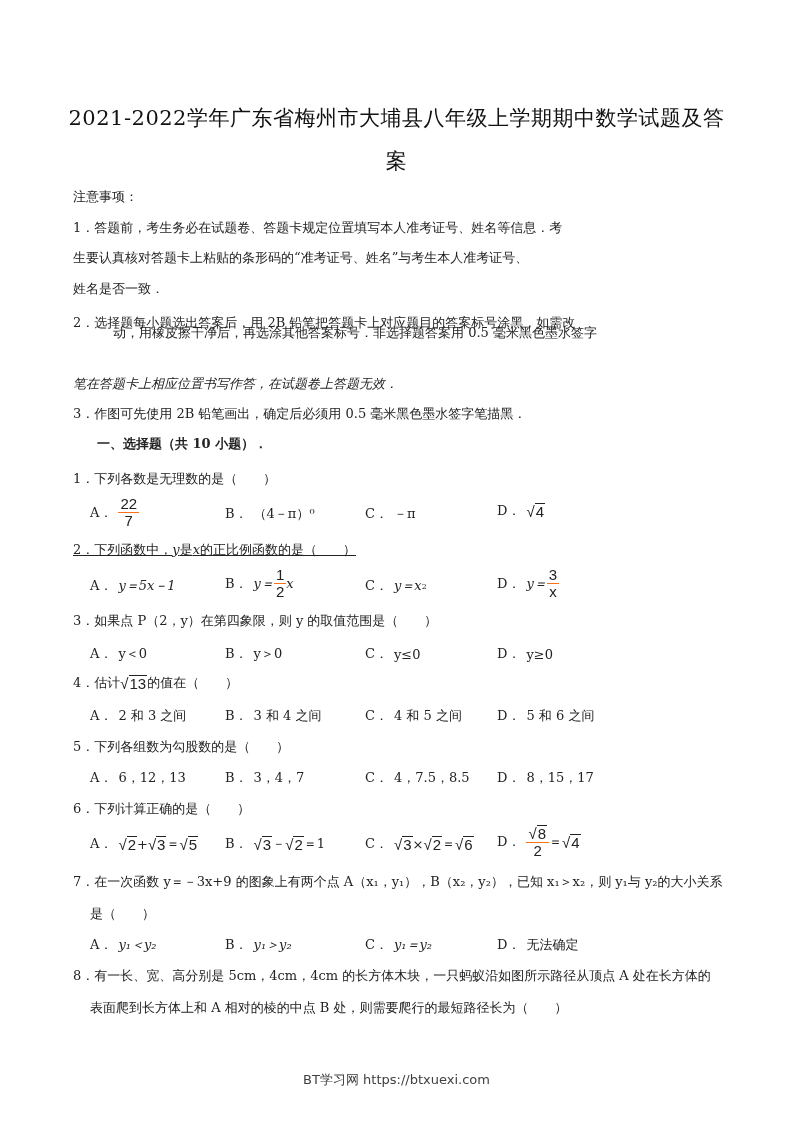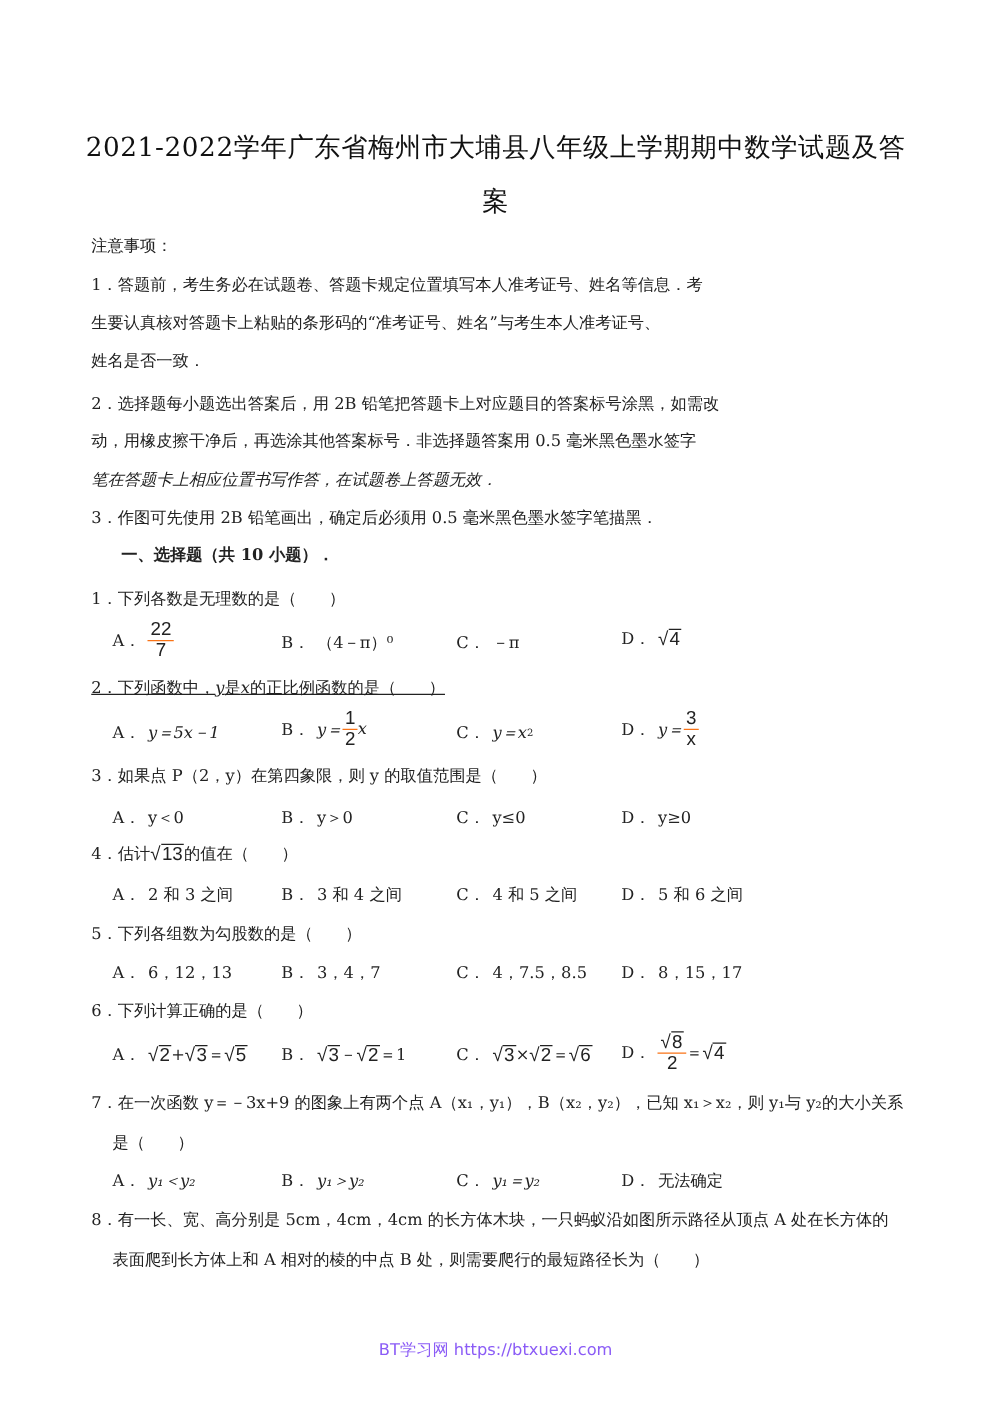--- a/index.html
+++ b/index.html
@@ -20,35 +20,35 @@
     .i { font-style: italic; }
     .frac { display: inline-flex; flex-direction: column; align-items: center; vertical-align: middle; font-family: "Liberation Sans", sans-serif; font-size: 15px; line-height: 16px; }
     .frac .num { border-bottom: 1px solid #f97316; padding: 0 2px; }
     .sqrt { display: inline-flex; align-items: flex-end; font-family: "Liberation Sans", sans-serif; font-size: 15px; }
     .sqrt .rad { font-size: 15px; }
     .sqrt .under { border-top: 1px solid #222; padding: 0 1px; line-height: 16px; }
     sub, sup { font-size: 8px; }
     .footer {
       left: 0; width: 793px; text-align: center; top: 1071px;
       font-family: "DejaVu Sans", "Liberation Sans", sans-serif;
-      font-size: 13px; color: #8b5cf6;
+      font-size: 13px; color: #404040;
     }
   </style>
 </head>
 <body>
 
 <div class="abs title" style="top:104px;">2021-2022学年广东省梅州市大埔县八年级上学期期中数学试题及答</div>
 <div class="abs title" style="top:147px;">案</div>
 
 <div class="abs line" style="top:188px;">注意事项：</div>
 <div class="abs line" style="top:219px;">1．答题前，考生务必在试题卷、答题卡规定位置填写本人准考证号、姓名等信息．考</div>
 <div class="abs line" style="top:249px;">生要认真核对答题卡上粘贴的条形码的“准考证号、姓名”与考生本人准考证号、</div>
 <div class="abs line" style="top:280px;">姓名是否一致．</div>
 <div class="abs line" style="top:314px;">2．选择题每小题选出答案后，用 2B 铅笔把答题卡上对应题目的答案标号涂黑，如需改</div>
-<div class="abs line" style="top:344px;">动，用橡皮擦干净后，再选涂其他答案标号．非选择题答案用 0.5 毫米黑色墨水签字</div>
+<div class="abs line" style="top:324px;margin-left:40px;">动，用橡皮擦干净后，再选涂其他答案标号．非选择题答案用 0.5 毫米黑色墨水签字</div>
 <div class="abs line" style="top:375px;font-style:italic;">笔在答题卡上相应位置书写作答，在试题卷上答题无效．</div>
 <div class="abs line" style="top:405px;">3．作图可先使用 2B 铅笔画出，确定后必须用 0.5 毫米黑色墨水签字笔描黑．</div>
 
 <div class="abs line bold" style="top:435px;">一、选择题（共 10 小题）．</div>
 
 <div class="abs line" style="top:470px;">1．下列各数是无理数的是（　　）</div>
 <div class="abs opt" style="top:496px; left:90px;">
   <span class="lbl">A．</span>
   <span class="frac">
     <span class="num">22</span>

